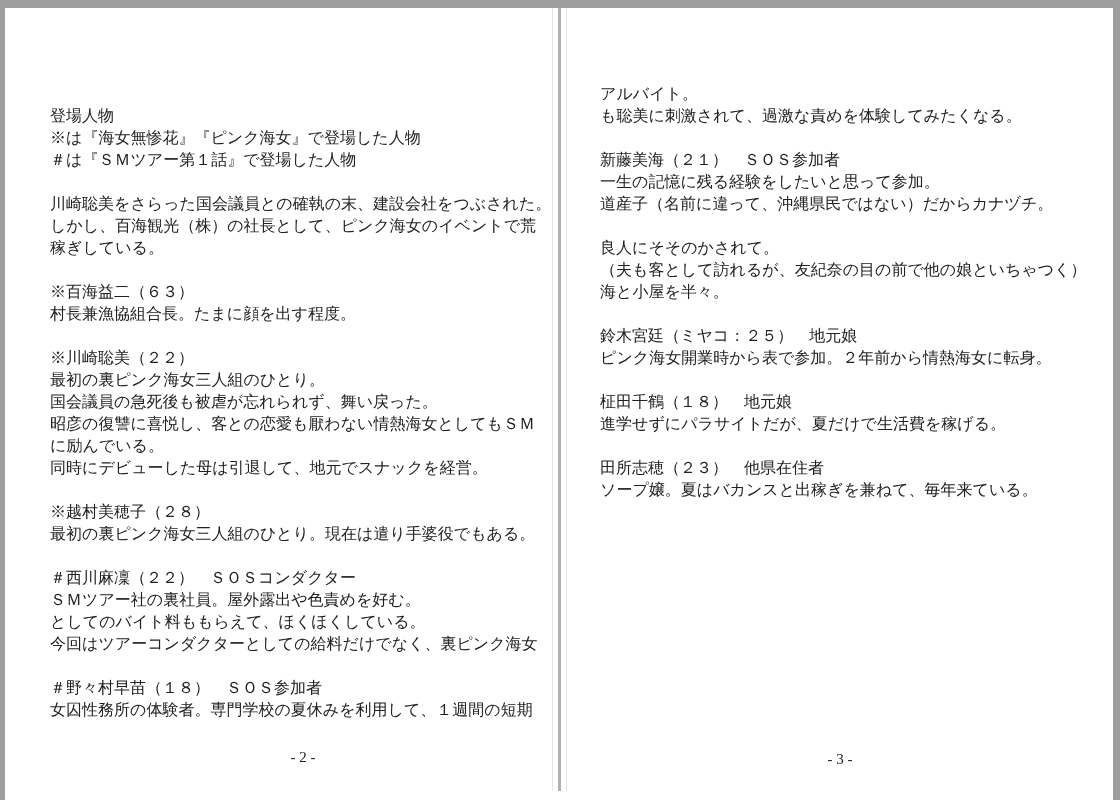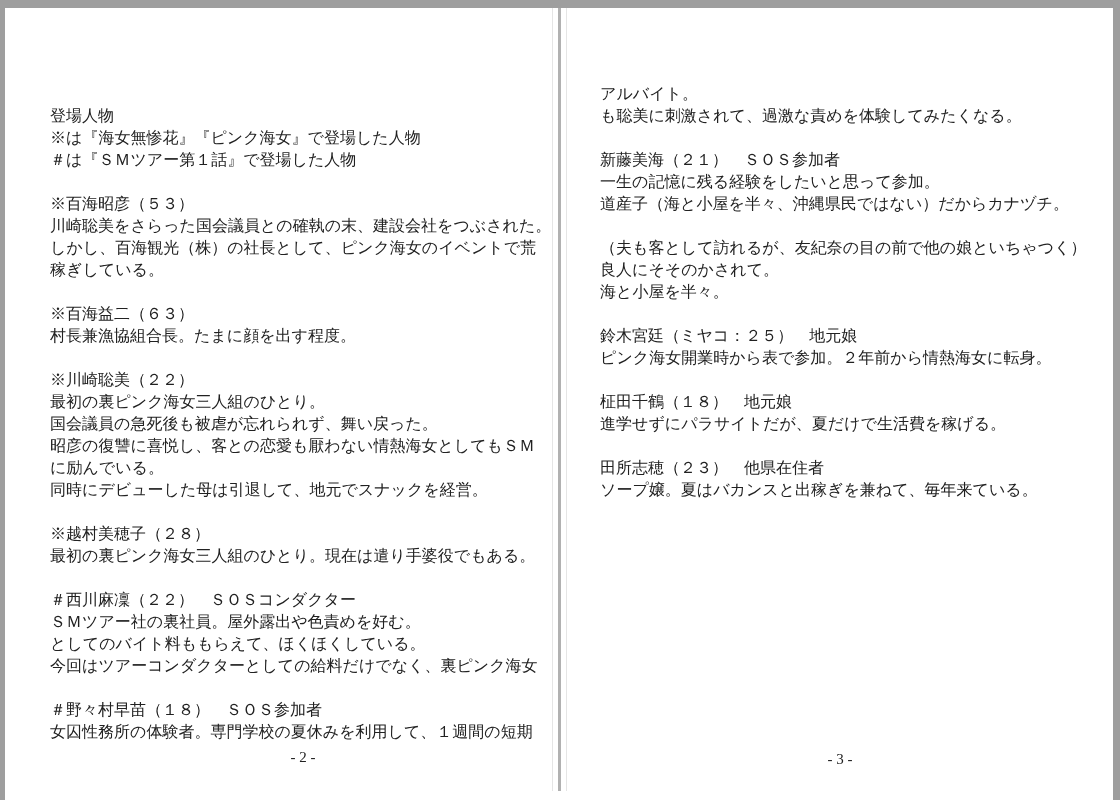--- a/index.html
+++ b/index.html
@@ -71,21 +71,20 @@
 <body>
 
 <div class="viewport">
 
   <div class="page page-left">
     <div class="text-block">
         <div class="text-line">登場人物</div>
         <div class="text-line">※は『海女無惨花』『ピンク海女』で登場した人物</div>
         <div class="text-line">＃は『ＳＭツアー第１話』で登場した人物</div>
         <div class="text-line">&nbsp;</div>
-        <div class="text-line">※百海昭彦（５３）</div>
         <div class="text-line">川崎聡美をさらった国会議員との確執の末、建設会社をつぶされた。</div>
         <div class="text-line">しかし、百海観光（株）の社長として、ピンク海女のイベントで荒</div>
         <div class="text-line">稼ぎしている。</div>
         <div class="text-line">&nbsp;</div>
         <div class="text-line">※百海益二（６３）</div>
         <div class="text-line">村長兼漁協組合長。たまに顔を出す程度。</div>
         <div class="text-line">&nbsp;</div>
         <div class="text-line">※川崎聡美（２２）</div>
         <div class="text-line">最初の裏ピンク海女三人組のひとり。</div>
         <div class="text-line">国会議員の急死後も被虐が忘れられず、舞い戻った。</div>
@@ -111,24 +110,24 @@
   <div class="gutter-bar"></div>
   <div class="gutter-edge right-edge"></div>
 
   <div class="page page-right">
     <div class="text-block">
         <div class="text-line">アルバイト。</div>
         <div class="text-line">も聡美に刺激されて、過激な責めを体験してみたくなる。</div>
         <div class="text-line">&nbsp;</div>
         <div class="text-line">新藤美海（２１）　ＳＯＳ参加者</div>
         <div class="text-line">一生の記憶に残る経験をしたいと思って参加。</div>
-        <div class="text-line">道産子（海と小屋を半々、沖縄県民ではない）だからカナヅチ。</div>
+        <div class="text-line">道産子（名前に違って、沖縄県民ではない）だからカナヅチ。</div>
         <div class="text-line">&nbsp;</div>
+        <div class="text-line">良人にそそのかされて。</div>
         <div class="text-line">（夫も客として訪れるが、友紀奈の目の前で他の娘といちゃつく）</div>
-        <div class="text-line">良人にそそのかされて。</div>
         <div class="text-line">海と小屋を半々。</div>
         <div class="text-line">&nbsp;</div>
         <div class="text-line">鈴木宮廷（ミヤコ：２５）　地元娘</div>
         <div class="text-line">ピンク海女開業時から表で参加。２年前から情熱海女に転身。</div>
         <div class="text-line">&nbsp;</div>
         <div class="text-line">柾田千鶴（１８）　地元娘</div>
         <div class="text-line">進学せずにパラサイトだが、夏だけで生活費を稼げる。</div>
         <div class="text-line">&nbsp;</div>
         <div class="text-line">田所志穂（２３）　他県在住者</div>
         <div class="text-line">ソープ嬢。夏はバカンスと出稼ぎを兼ねて、毎年来ている。</div>

